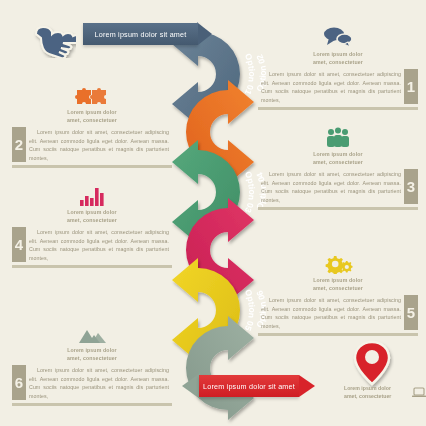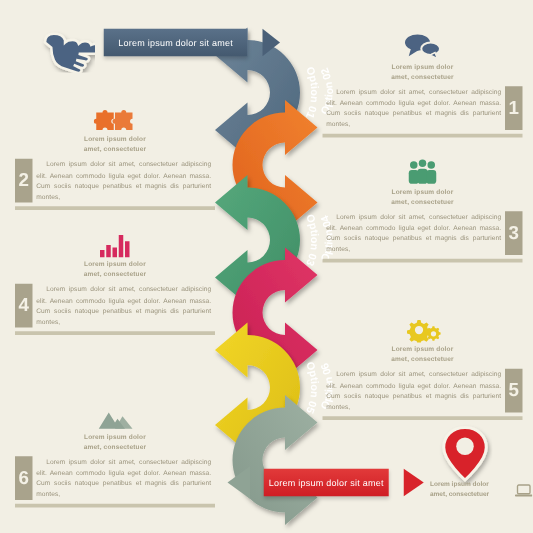--- a/index.html
+++ b/index.html
@@ -28,21 +28,21 @@
   .block .para{
     flex:1;font-size:5.3px;color:#9b9float;color:#9a937c;line-height:1.62;
     text-align:justify;padding:1px 3px 0 3px;text-indent:8px;
     letter-spacing:.05px;
   }
   .block .rule{height:3px;background:#c9c4ad;margin-top:3px;}
   .block.right .bodyrow{flex-direction:row-reverse;}
   .block.right .para{text-align:justify;}
 
   
-  .banner{position:absolute;height:22px;display:flex;align-items:center;gap:12px;}
+  .banner{position:absolute;height:22px;display:flex;align-items:center;}
   .banner .body{
     height:22px;display:flex;align-items:center;justify-content:center;
     color:#fff;font-size:7.2px;letter-spacing:.2px;
     box-shadow:0 2px 3px rgba(0,0,0,.18);
   }
   .banner .tip{width:0;height:0;border-top:11px solid transparent;border-bottom:11px solid transparent;}
 
   .tailtip{width:0;height:0;border-top:13px solid transparent;border-bottom:13px solid transparent;}
 
   

